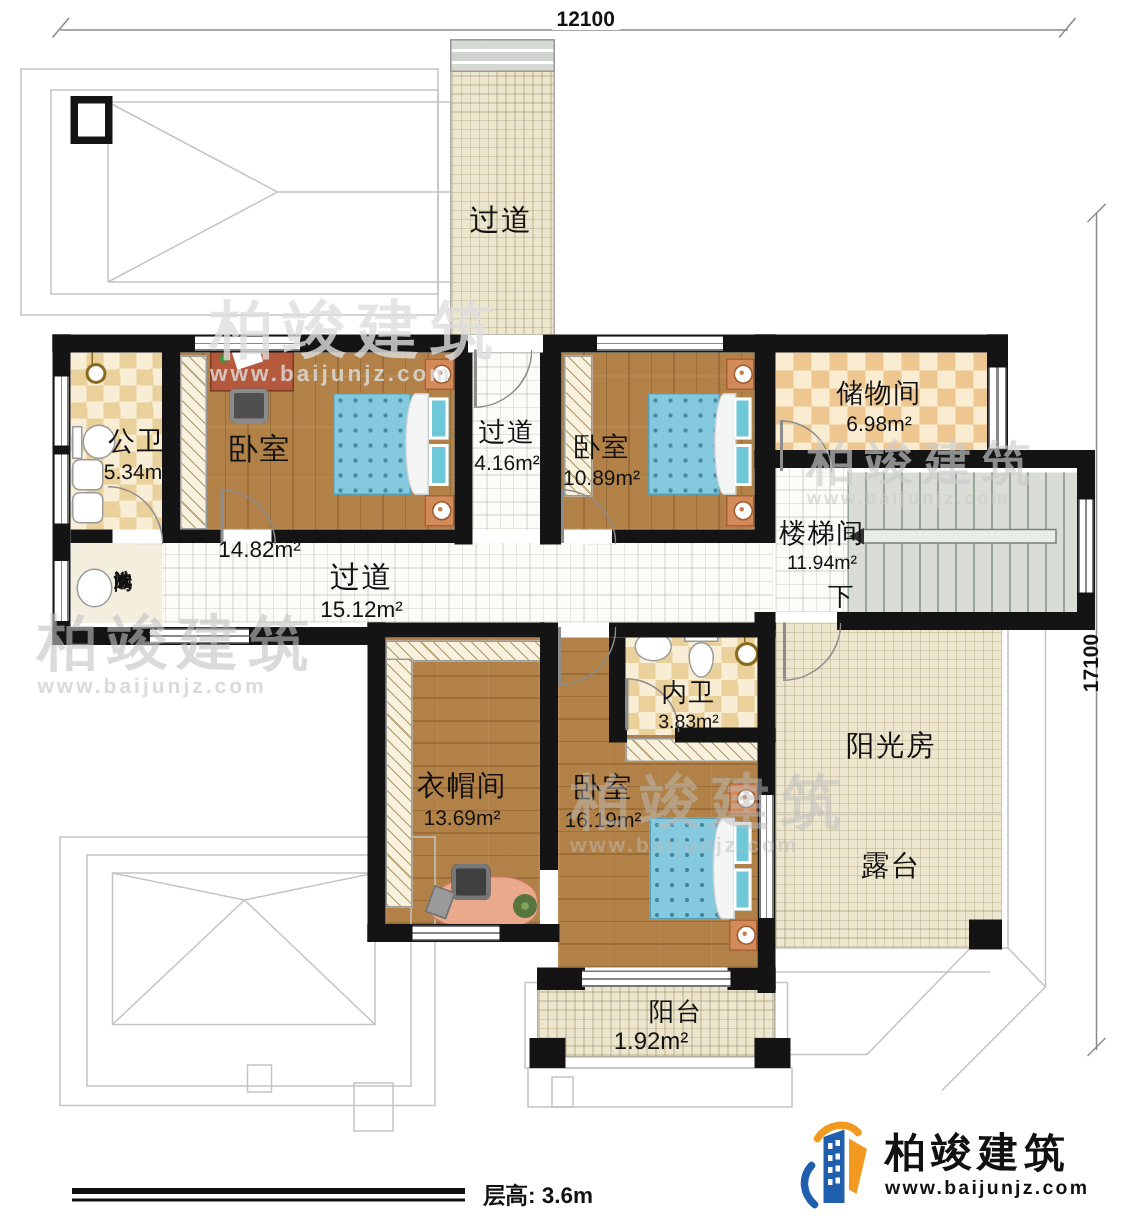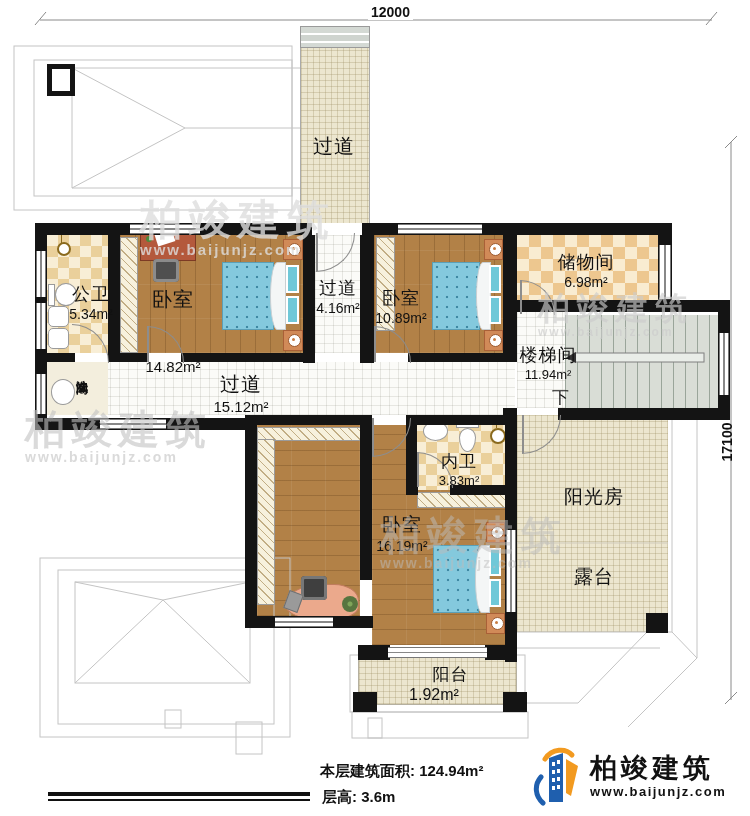--- a/index.html
+++ b/index.html
@@ -271,40 +271,44 @@
     <div class="rarea" style="font-size:13px;">11.94m²</div>
     </div>
   <div class="rlabel" style="left:561px;top:386px;">
     <div class="rname" style="font-size:17px;">下</div>
     </div>
   <div class="rlabel vert" style="left:73px;top:370px;font-size:12px;font-weight:bold;letter-spacing:1px;">洗漱间</div>
   <div class="rlabel" style="left:241px;top:371px;">
     <div class="rname" style="font-size:20px;">过道</div>
     <div class="rarea" style="font-size:15px;">15.12m²</div>
     </div>
+  <div class="rlabel" style="left:308px;top:511px;">
+    <div class="rname" style="font-size:19px;">衣帽间</div>
+    <div class="rarea" style="font-size:14px;">13.69m²</div>
+    </div>
   <div class="rlabel" style="left:402px;top:512px;">
     <div class="rname" style="font-size:19px;">卧室</div>
     <div class="rarea" style="font-size:14px;">16.19m²</div>
     </div>
   <div class="rlabel" style="left:459px;top:450px;">
     <div class="rname" style="font-size:17px;">内卫</div>
     <div class="rarea" style="font-size:13px;">3.83m²</div>
     </div>
   <div class="rlabel" style="left:594px;top:484px;">
     <div class="rname" style="font-size:19px;">阳光房</div>
     </div>
   <div class="rlabel" style="left:594px;top:564px;">
     <div class="rname" style="font-size:19px;">露台</div>
     </div>
   <div class="rlabel" style="left:434px;top:663px;">
     <div class="rname" style="font-size:17px;padding-left:33px;">阳台</div>
     <div class="rarea" style="font-size:16px;">1.92m²</div>
     </div>
 
-  <div class="dim" style="left:368px;top:4px;">12000</div>
+  <div class="dim" style="left:368px;top:4px;">12100</div>
   <div class="dim" style="left:702px;top:434px;transform:rotate(-90deg);transform-origin:center;width:52px;text-align:center;background:transparent;left:698px;">17100</div>
 
   <div class="wm" style="left:140px;top:198px;color:#dedede;opacity:.8;">
     <div class="t1" style="font-size:42px;">柏竣建筑</div>
     <div class="t2" style="font-size:15px;">www.baijunjz.com</div>
     </div>
   <div class="wm" style="left:25px;top:408px;color:#c2c2c2;opacity:.6;">
     <div class="t1" style="font-size:40px;">柏竣建筑</div>
     <div class="t2" style="font-size:14px;">www.baijunjz.com</div>
     </div>
@@ -312,21 +316,20 @@
     <div class="t1" style="font-size:32px;">柏竣建筑</div>
     <div class="t2" style="font-size:12px;">www.baijunjz.com</div>
     </div>
   <div class="wm" style="left:380px;top:514px;color:#bdbdbd;opacity:.5;">
     <div class="t1" style="font-size:40px;">柏竣建筑</div>
     <div class="t2" style="font-size:14px;">www.baijunjz.com</div>
     </div>
 
   <div class="tb" style="left:48px;top:792px;width:262px;height:4px;background:#111;"></div>
   <div class="tb" style="left:48px;top:799px;width:262px;height:2px;background:#111;"></div>
-  <div class="tb" style="left:320px;top:762px;font-size:15px;font-weight:bold;">本层建筑面积: 124.94m²</div>
   <div class="tb" style="left:322px;top:788px;font-size:15px;font-weight:bold;">层高: 3.6m</div>
 
   <svg class="tb" style="left:533px;top:746px;" width="54" height="60" viewBox="0 0 54 60">
     <path d="M10 57 C2 50 1 39 8 31" fill="none" stroke="#1f5fae" stroke-width="5" stroke-linecap="round"></path>
     <path d="M12 13 C19 2 33 2 39 9" fill="none" stroke="#f29a20" stroke-width="5" stroke-linecap="round"></path>
     <polygon points="16,12 30,7 30,56 16,56" fill="#1f5fae"></polygon>
     <polygon points="33,13 45,20 38,50 33,47" fill="#f29a20"></polygon>
     <g fill="#fff">
       <rect x="19" y="16" width="3" height="4"></rect>
         <rect x="24" y="14" width="3" height="4"></rect>

